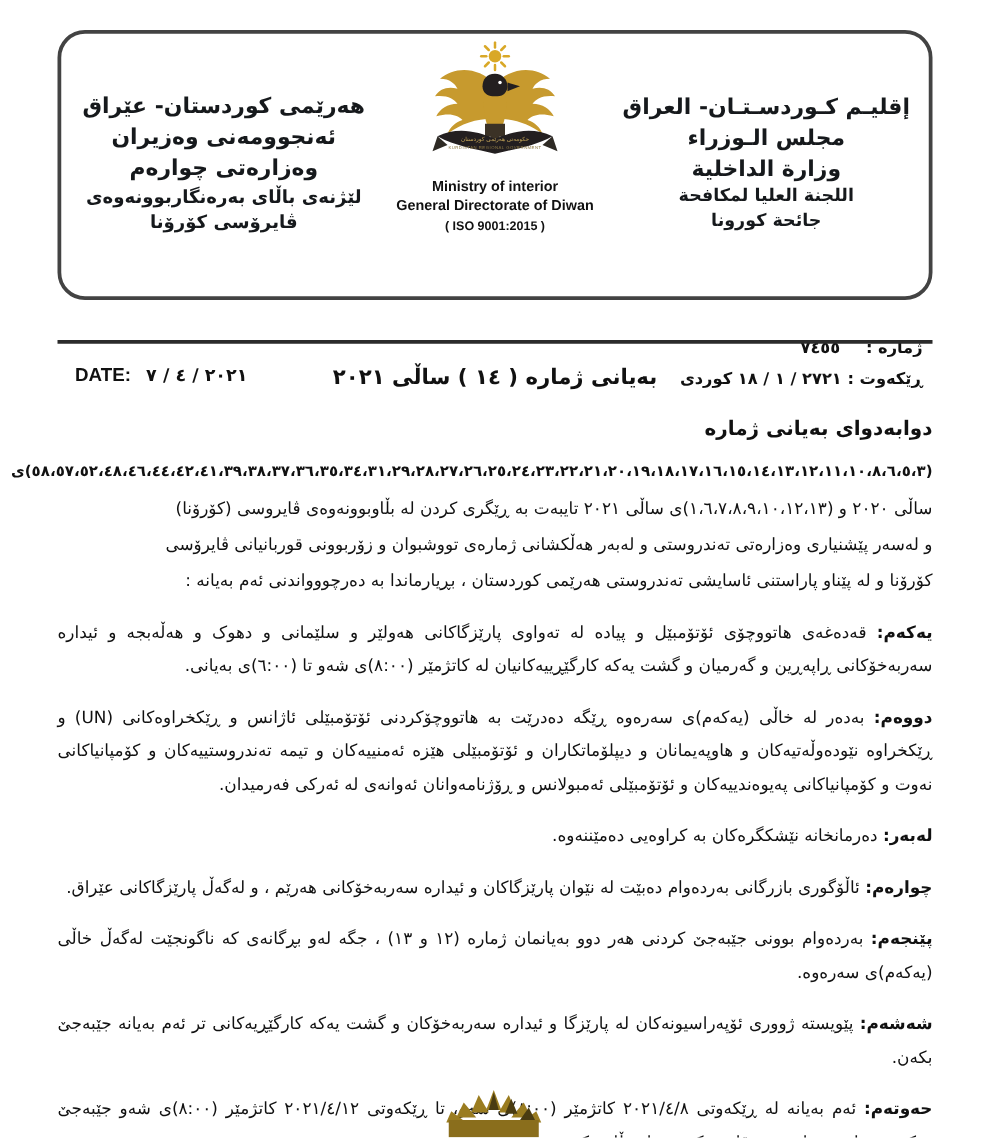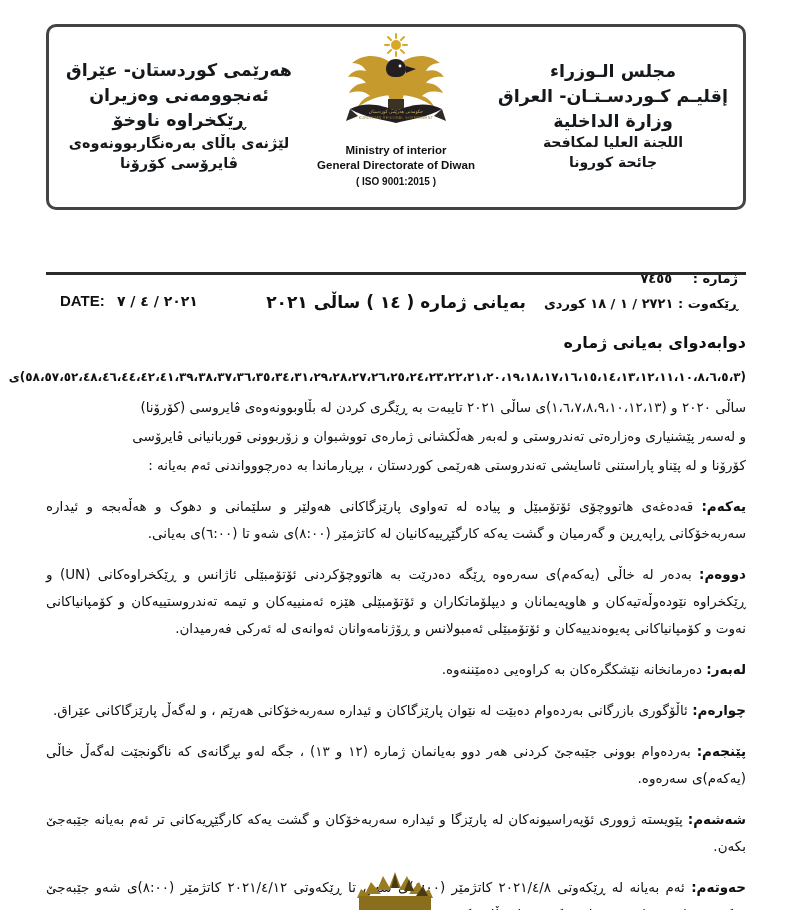--- a/index.html
+++ b/index.html
@@ -16,23 +16,23 @@
     font-family: "DejaVu Sans", "Liberation Sans", sans-serif;
     color: #111111;
   }
 
   
   .header-box {
     position: absolute;
     left: 46px;
     top: 24px;
     width: 700px;
-    height: 186px;
+    height: 216px;
     border: 3px solid #434343;
-    border-radius: 10px;
+    border-radius: 22px;
     box-sizing: border-box;
     display: flex;
     flex-direction: row-reverse;
     align-items: stretch;
     background: #fff;
   }
   .hdr-col {
     flex: 0 0 260px;
     display: flex;
     flex-direction: column;
@@ -195,21 +195,21 @@
   }
 </style>
 </head>
 <body>
 
 <div class="header-box">
 
   <div class="hdr-col ku">
     <div class="hdr-line">هەرێمی کوردستان- عێراق</div>
     <div class="hdr-line">ئەنجوومەنی وەزیران</div>
-    <div class="hdr-line">ڕێکخراوە ناوخۆ</div>
+    <div class="hdr-line">وەزارەتی چوارەم</div>
     <div class="hdr-line">لێژنەی باڵای بەرەنگاربوونەوەی</div>
     <div class="hdr-line">ڤایرۆسی کۆرۆنا</div>
   </div>
 
   <div class="hdr-col center">
     <div class="emblem-wrap">
       <svg width="120" height="108" viewBox="0 0 120 108" xmlns="http://www.w3.org/2000/svg">
 
         <g fill="#d9a827">
           <circle cx="60" cy="12" r="5"></circle>
@@ -247,22 +247,22 @@
         <text x="60" y="80" font-size="4.6" fill="#c8a85a" text-anchor="middle" font-family="DejaVu Sans, sans-serif">حکومەتی هەرێمی کوردستان</text>
         <text x="60" y="86" font-size="3.4" fill="#8d7a45" text-anchor="middle" font-family="Liberation Sans, sans-serif" letter-spacing="0.4">KURDISTAN REGIONAL GOVERNMENT</text>
       </svg>
     </div>
     <div class="eng-line eng-1">Ministry of interior</div>
     <div class="eng-line eng-2">General Directorate of Diwan</div>
     <div class="eng-line eng-3">( ISO 9001:2015 )</div>
   </div>
 
   <div class="hdr-col ar">
+    <div class="hdr-line">إقليـم كـوردسـتـان- العراق</div>
     <div class="hdr-line">مجلس الـوزراء</div>
-    <div class="hdr-line">إقليـم كـوردسـتـان- العراق</div>
     <div class="hdr-line">وزارة الداخلية</div>
     <div class="hdr-line">اللجنة العليا لمكافحة</div>
     <div class="hdr-line">جائحة كورونا</div>
   </div>
 </div>
 
 <div class="refblock">
   <div class="ref-right">
     <div class="ref-line">
       <span>ژماره :</span>

